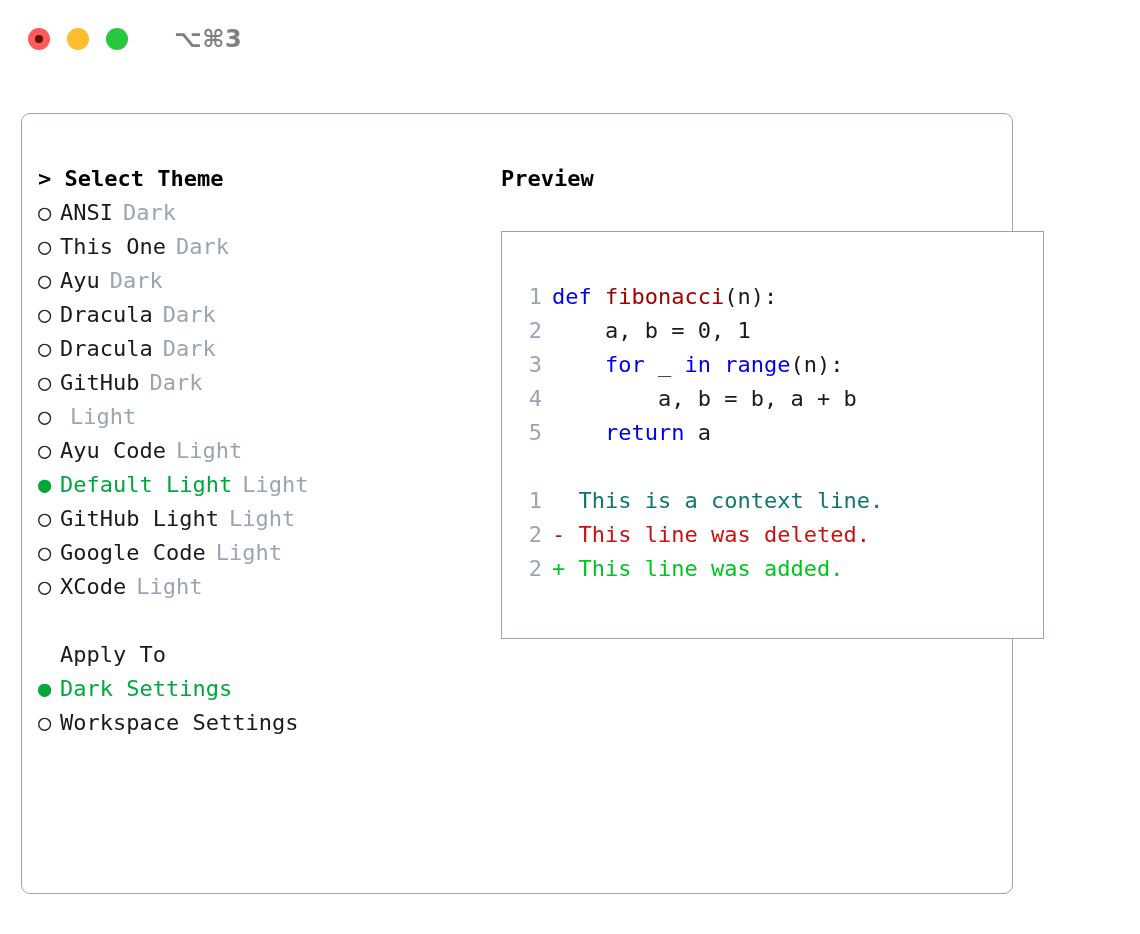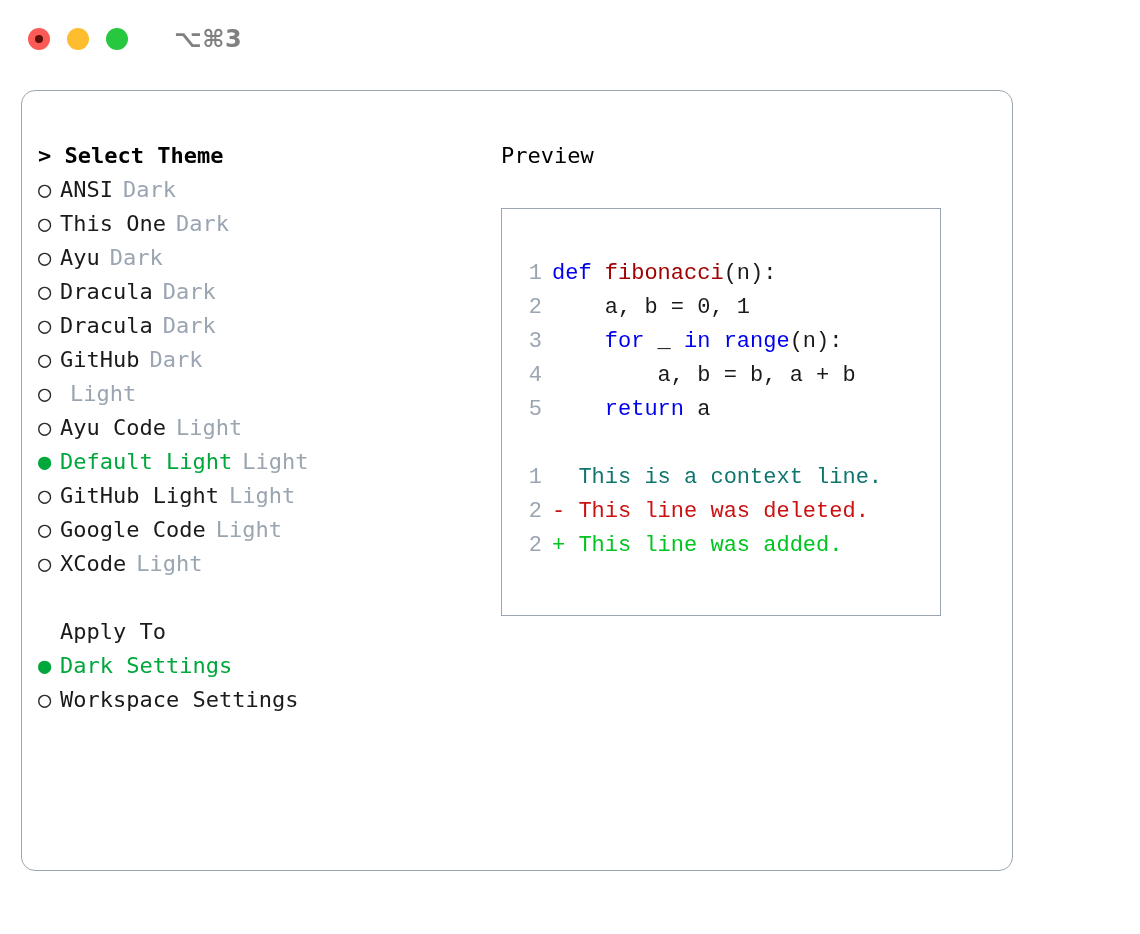--- a/index.html
+++ b/index.html
@@ -63,25 +63,25 @@
     font-size: 24px;
     font-weight: bold;
     color: #808080;
     letter-spacing: 0.5px;
   }
 
   
   .panel {
     position: absolute;
     left: 21px;
-    top: 90px;
+    top: 113px;
     width: 992px;
     height: 781px;
     border: 1.5px solid #9aa5b1;
-    border-radius: 14px;
+    border-radius: 9px;
     box-sizing: border-box;
     background: #ffffff;
   }
 
   .panel-inner {
     position: relative;
     width: 100%;
     height: 100%;
   }
 
@@ -141,33 +141,32 @@
 
   
   .right-col {
     position: absolute;
     left: 479px;
     top: 48px;
     width: 485px;
   }
   .preview-title {
     font-size: 22px;
-    font-weight: normal;
+    font-weight: bold;
     color: #000000;
     line-height: 34px;
   }
   .preview-box {
     margin-top: 35px;
-    width: 440px;
+    width: 543px;
     height: 408px;
     border: 1.5px solid #9aa5b1;
     box-sizing: border-box;
     background: #ffffff;
     position: relative;
-    font-family: Liberation Mono, monospace;
   }
   .code {
     position: absolute;
     left: 14px;
     top: 48px;
     font-size: 22px;
     line-height: 34px;
     white-space: pre;
   }
   .code-line { display: block; white-space: pre; }

